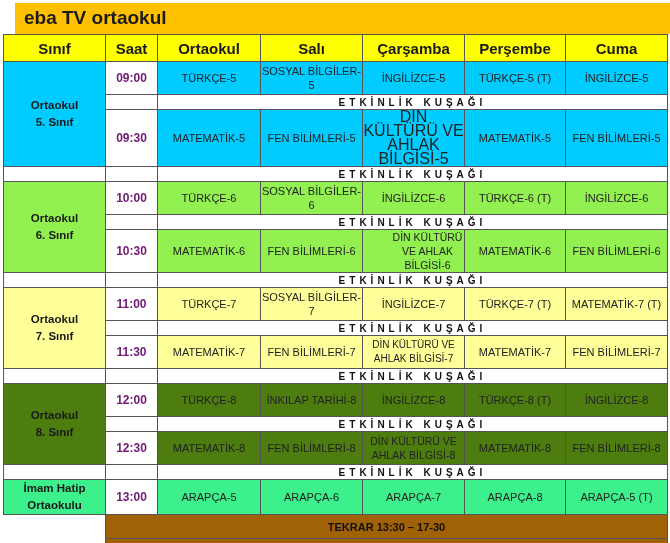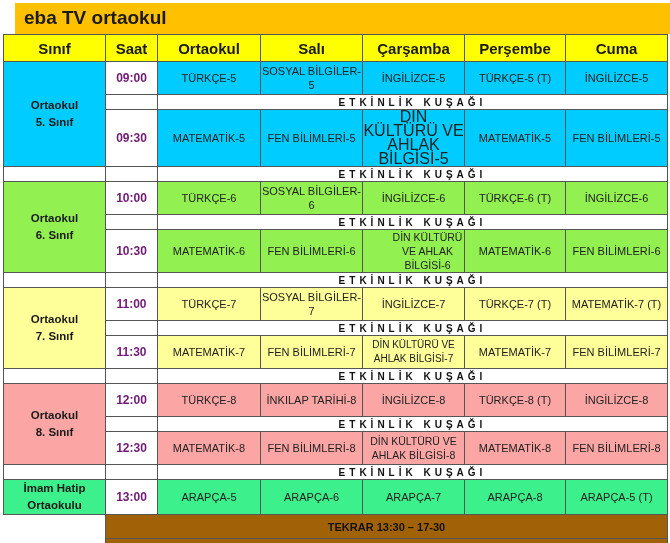--- a/index.html
+++ b/index.html
@@ -12,21 +12,21 @@
   td.cls { font-size:11.5px; font-weight:bold; color:#1a1a1a; line-height:17px; }
   td.time { background:#fff; font-size:12px; font-weight:bold; color:#701a75; }
   td.cell { font-size:11px; color:#222; line-height:14px; }
   tr.lesson td { height:33px; }
   tr.etk td { height:15px; }
   td.etk-label { background:#fff; font-size:10px; font-weight:bold; letter-spacing:4px; color:#111; text-align:center; padding-left:40px; }
   td.blank { background:#fff; }
   .c5 { background:#00ccff; }
   .c6 { background:#92f050; }
   .c7 { background:#ffff99; }
-  .c8 { background:#fca5a5;margin-top:6px; }
+  .c8 { background:#4d7c0f;margin-top:6px; }
   .cih { background:#3cf08c; }
   td.tekrar { background:#a16207; font-size:11px; font-weight:bold; color:#111; height:24px; }
   td.nob { border:none !important; background:transparent; }
 </style>
 </head>
 <body>
 
 <div class="title-bar">
   <span>eba TV ortaokul</span>
 </div>

